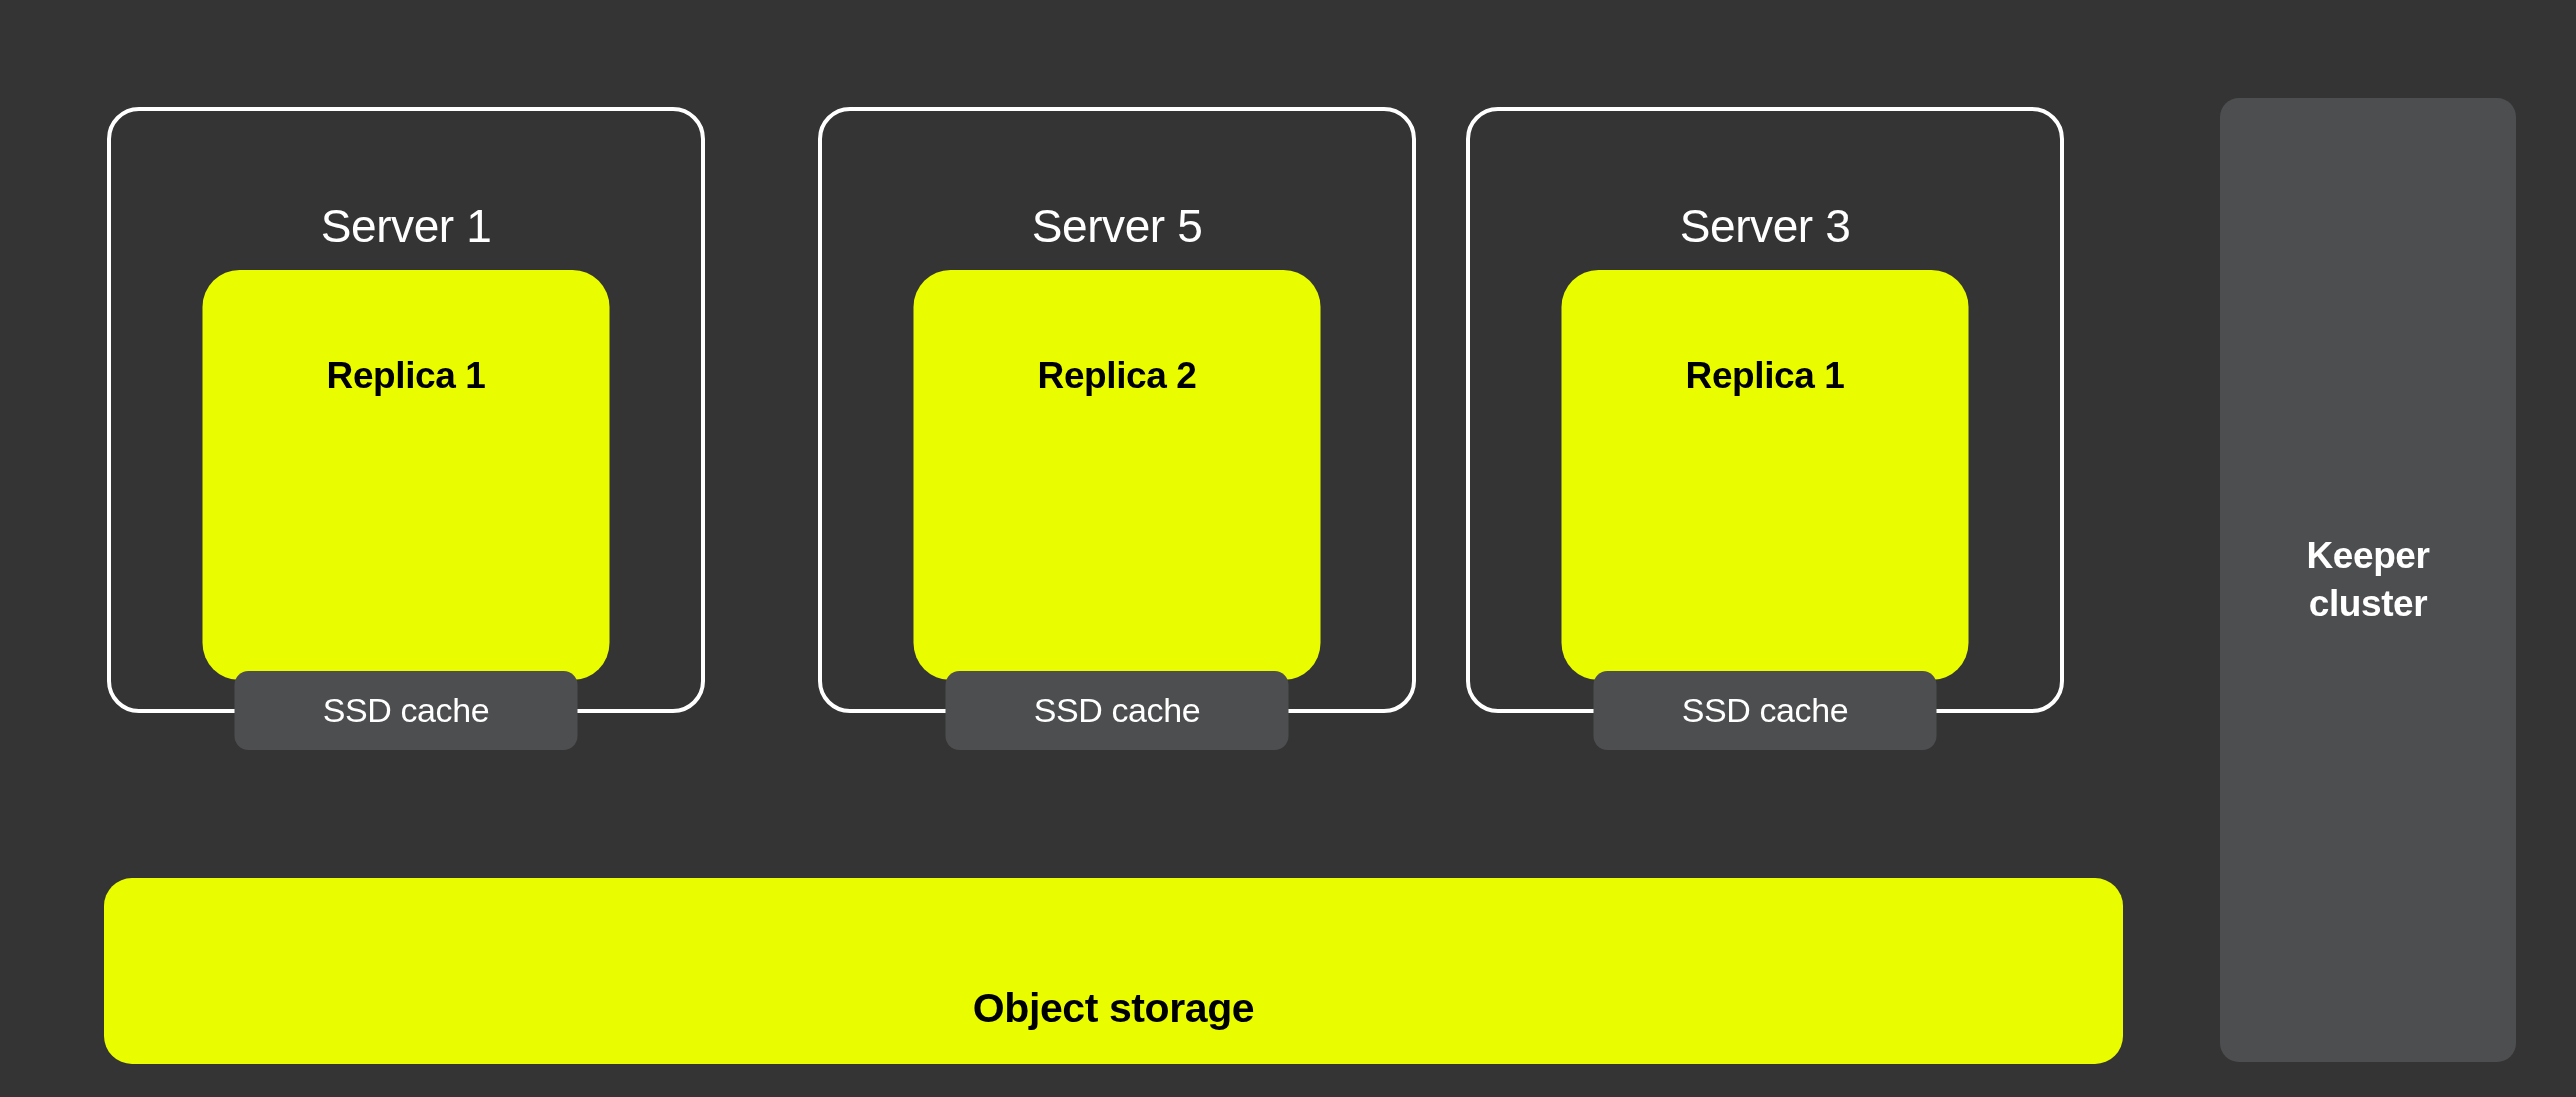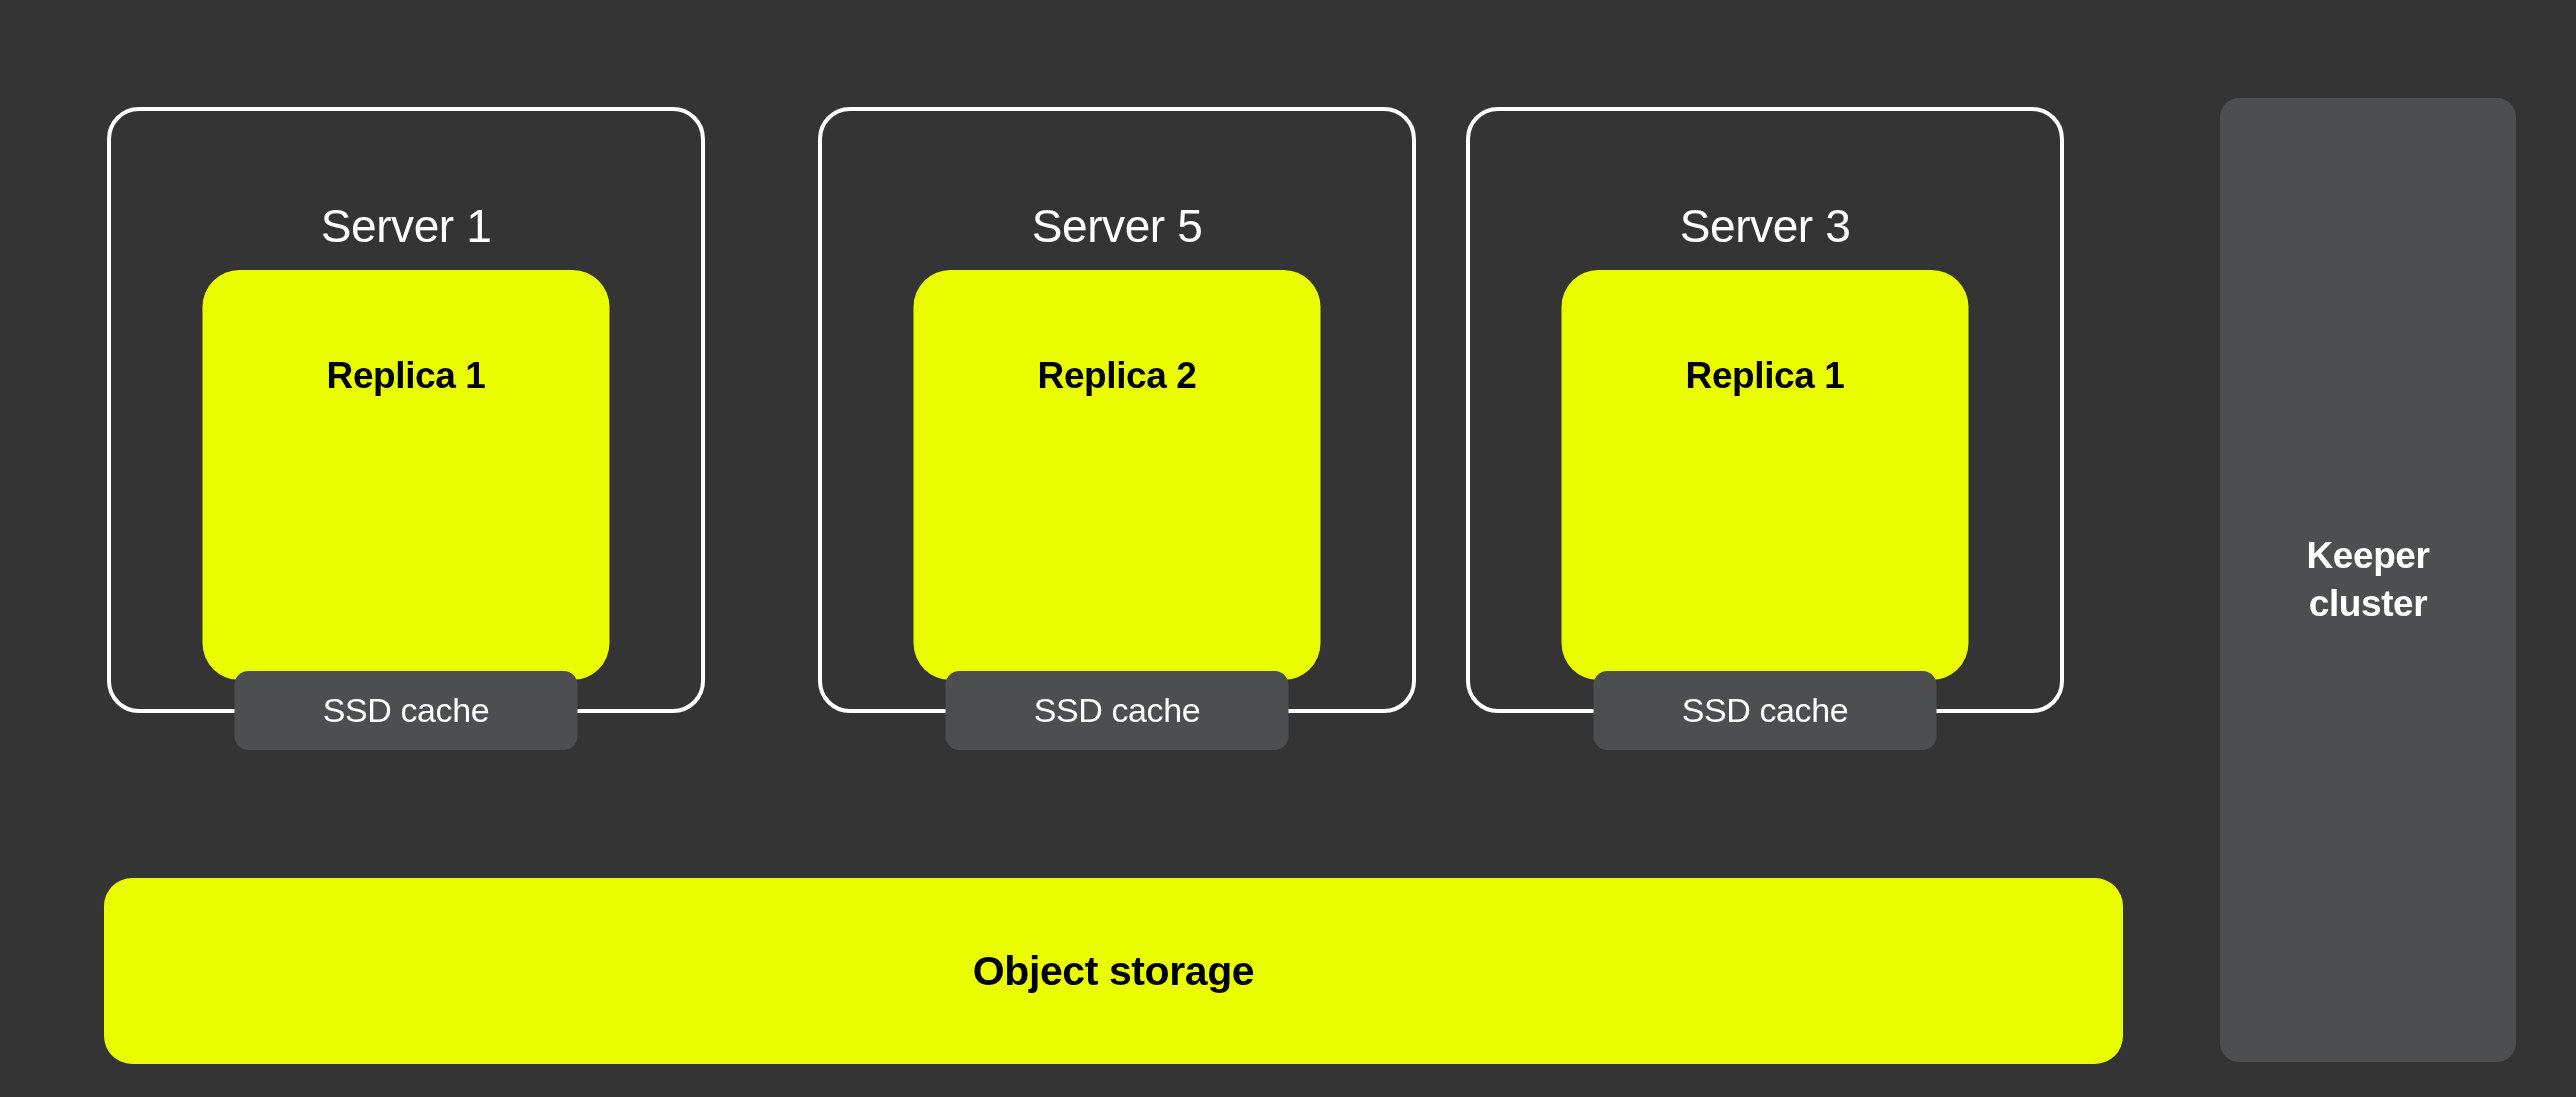--- a/index.html
+++ b/index.html
@@ -43,21 +43,21 @@
     background:var(--panel-gray);border-radius:14px;
     display:flex;align-items:center;justify-content:center;
   }
   .ssd-label{
     color:var(--white);font-size:34px;font-weight:400;letter-spacing:-0.4px;
   }
 
   .object-storage{
     position:absolute;left:72px;top:846px;width:2019px;height:186px;
     background:var(--yellow);border-radius:28px;
-    display:flex;align-items:center;justify-content:center;
+    display:flex;align-items:flex-end;justify-content:center;
   }
   .object-storage-label{
     color:var(--black);font-size:41px;font-weight:700;letter-spacing:-0.4px;
   }
 
   .keeper-panel{
     position:absolute;left:2188px;top:66px;width:296px;height:964px;
     background:var(--panel-gray);border-radius:19px;
     display:flex;align-items:center;justify-content:center;
   }

